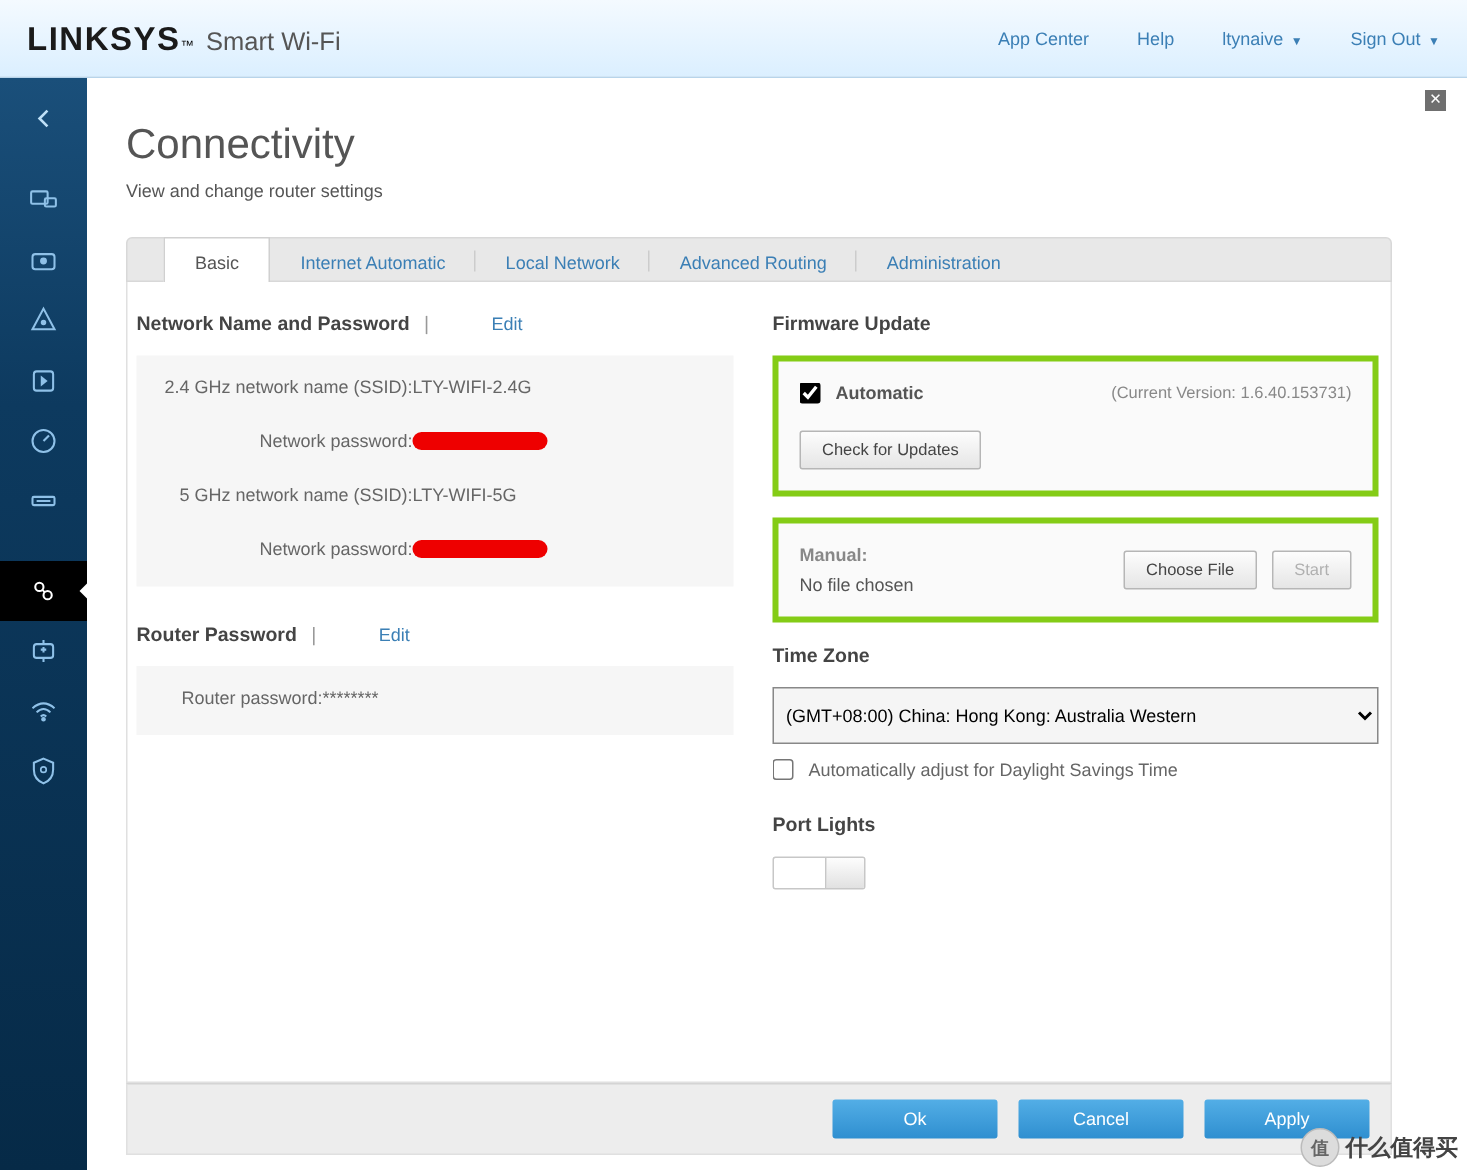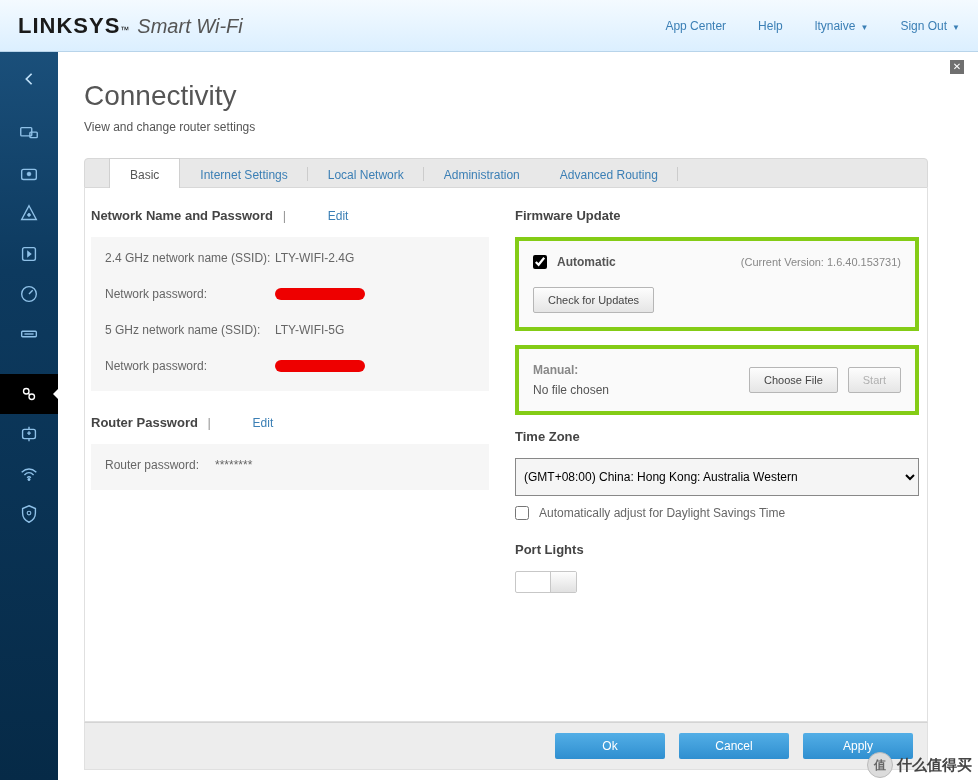--- a/index.html
+++ b/index.html
@@ -3,21 +3,21 @@
 <meta charset="utf-8">
 <style>
 * { box-sizing: border-box; margin: 0; padding: 0; font-family: Arial, Helvetica, sans-serif; }
 body { width: 978px; height: 780px; overflow: hidden; background: #fff; }
 
 
 .topbar { height: 52px; background: linear-gradient(#f4faff, #dbefff); border-bottom: 1px solid #b8d4ea; display: flex; align-items: center; padding: 0 18px; }
 .logo-wrap { display: flex; align-items: baseline; }
 .logo-txt { font-size: 22px; font-weight: 900; letter-spacing: 1px; color: #1a1a1a; font-family: "Arial Black", sans-serif; }
 .logo-tm { font-size: 9px; vertical-align: super; }
-.logo-sub { font-size: 20px; color: #555; margin-left: 8px; font-weight: 300; font-style: italic; }
+.logo-sub { font-size: 17px; color: #555; margin-left: 8px; font-weight: 300; }
 .top-nav { margin-left: auto; display: flex; gap: 32px; font-size: 12px; color: #3b7fb5; }
 .top-nav a { color: #3b7fb5; text-decoration: none; cursor: pointer; }
 .drop::after { content: "▼"; font-size: 8px; margin-left: 5px; color: #3b7fb5; }
 
 
 .shell { display: flex; height: calc(780px - 52px); }
 .sidebar { width: 58px; background: linear-gradient(180deg, #1a4f7a 0%, #0d3a5f 30%, #062a47 100%); display: flex; flex-direction: column; align-items: center; padding-top: 12px; }
 .side-back { width: 100%; height: 30px; display:flex; align-items:center; justify-content:center; }
 .side-back svg { width: 14px; height: 14px; }
 .side-ic { width: 100%; height: 40px; display: flex; align-items: center; justify-content: center; cursor: pointer; position: relative; }
@@ -38,21 +38,21 @@
 .tab.sep::after { content: ""; position: absolute; right: 0; top: 8px; bottom: 8px; width: 1px; background: #ccc; }
 
 .panel-body { width: 844px; border: 1px solid #e0e0e0; border-top: none; padding: 20px 0 16px 0; flex: 1; display: flex; }
 .col-l { width: 420px; padding: 0 16px 0 6px; }
 .col-r { width: 420px; padding: 0 6px 0 10px; }
 
 .section-h { font-size: 13px; font-weight: bold; color: #444; margin-bottom: 14px; }
 .section-h .edit-link { font-weight: normal; font-size: 12px; color: #3b7fb5; cursor: pointer; margin-left: 32px; }
 .section-h .pipe { font-weight: normal; color: #999; margin: 0 6px; }
 
-.card { background: #f6f6f6; padding: 14px 14px; font-size: 12px; color: #666; margin-bottom: 24px; }
+.card { background: #f6f6f6; padding: 14px 14px; font-size: 12px; color: #666; margin-bottom: 24px; text-align: right; }
 .row { display: flex; margin-bottom: 22px; align-items: center; }
 .row:last-child { margin-bottom: 4px; }
 .row .lab { width: 170px; }
 .redact { display: inline-block; width: 90px; height: 12px; background: #e00; border-radius: 6px; }
 
 .fw-box { border: 4px solid #84cc16; background: #fafafa; padding: 14px 14px; font-size: 12px; color: #555; margin-bottom: 14px; }
 .fw-row1 { display: flex; align-items: center; margin-bottom: 18px; }
 .chk { width: 14px; height: 14px; margin-right: 10px; accent-color: #000; }
 .fw-ver { margin-left: auto; color: #888; font-size: 11px; }
 .btn-g { display: inline-block; height: 26px; line-height: 24px; padding: 0 14px; font-size: 11px; border: 1px solid #b6b6b6; background: linear-gradient(#fdfdfd, #e5e5e5); color: #444; cursor: pointer; border-radius: 2px; }
@@ -171,24 +171,24 @@
     </div>
   </div>
 
   <div class="content">
     <div class="close-x">✕</div>
     <h1 class="page-title">Connectivity</h1>
     <div class="page-sub">View and change router settings</div>
 
     <div class="tabs-wrap">
       <div class="tab active">Basic</div>
-      <div class="tab sep">Internet Settings</div>
+      <div class="tab sep">Internet Automatic</div>
       <div class="tab sep">Local Network</div>
+      <div class="tab sep">Advanced Routing</div>
       <div class="tab">Administration</div>
-      <div class="tab sep">Advanced Routing</div>
     </div>
 
     <div class="panel-body">
       <div class="col-l">
         <div class="section-h">
           <span>Network Name and Password</span>
           <span class="pipe">|</span>
           <span class="edit-link">Edit</span>
         </div>
         <div class="card">

